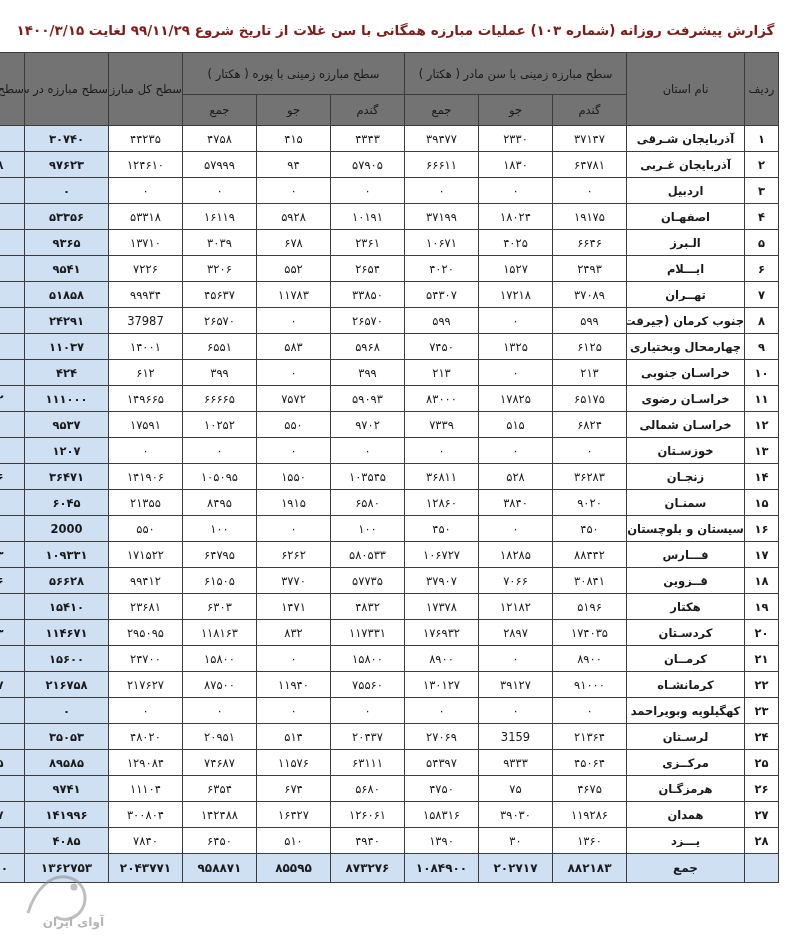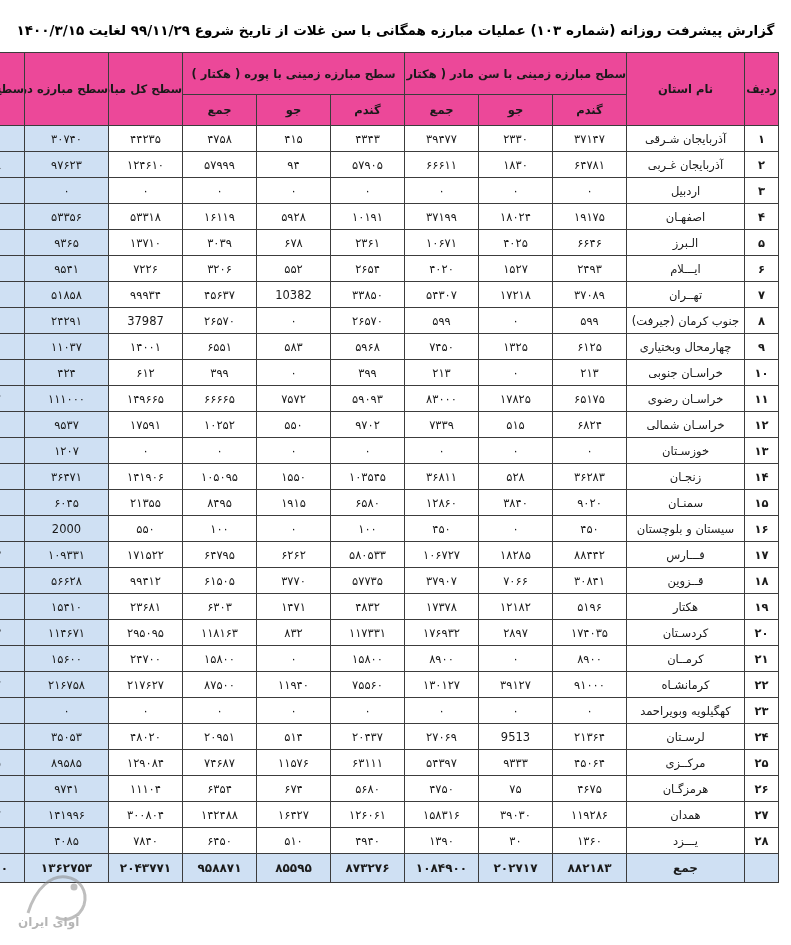--- a/index.html
+++ b/index.html
@@ -15,21 +15,21 @@
   }
   .page {
     width: 791px;
     height: 945px;
     box-sizing: border-box;
     padding: 14px 12px 8px 12px;
     position: relative;
   }
   .title {
     text-align: center;
-    color: #000000;
+    color: #7f1d1d;
     font-weight: bold;
     font-size: 13.5px;
     line-height: 1.5;
     margin: 6px 0 12px 0;
     direction: rtl;
   }
   table.report {
     border-collapse: collapse;
     width: 767px;
     margin: 0 auto;
@@ -40,40 +40,40 @@
     border: 1px solid #3c3c3c;
     text-align: center;
     vertical-align: middle;
     font-size: 11.5px;
     padding: 0;
     height: 25px;
     white-space: nowrap;
     overflow: hidden;
   }
   thead th {
-    background: #ec4899;
-    font-weight: bold;
+    background: #737373;
+    font-weight: normal;
     font-size: 11.5px;
     line-height: 1.25;
     padding: 2px 1px;
   }
   thead th.grp {
     height: 34px;
   }
   thead th.tall {
     height: 72px;
   }
   td.prov {
-    font-weight: normal;
+    font-weight: bold;
     font-size: 12px;
     letter-spacing: 0.5px;
   }
   td.num-shaded {
     background: #cfe0f3;
-    font-weight: normal;
+    font-weight: bold;
   }
   td.idx {
     font-weight: bold;
     font-size: 12px;
   }
   tr.total td {
     background: #cfe0f3;
     font-weight: bold;
     height: 28px;
     font-size: 12px;
@@ -89,21 +89,21 @@
     width: 86px;
     height: 70px;
     opacity: 0.55;
     pointer-events: none;
   }
   .watermark .wm-text {
     position: absolute;
     bottom: 6px;
     left: 0;
     width: 100%;
-    text-align: left;
+    text-align: right;
     font-size: 12px;
     color: #7a7a7a;
     font-weight: bold;
   }
 </style>
 </head>
 <body>
 
 <div class="page">
 
@@ -221,21 +221,21 @@
           <td class="num-shaded">۹۵۴۱</td>
           <td class="num-shaded">۹۵۴۱</td>
         </tr>
         <tr>
           <td class="idx">۷</td>
           <td class="prov">تهــران</td>
           <td>۳۷۰۸۹</td>
           <td>۱۷۲۱۸</td>
           <td>۵۴۳۰۷</td>
           <td>۳۳۸۵۰</td>
-          <td>10382</td>
+          <td>۱۱۷۸۳</td>
           <td>۴۵۶۳۷</td>
           <td>۹۹۹۳۴</td>
           <td class="num-shaded">۵۱۸۵۸</td>
           <td class="num-shaded">۹۲۵۴۳</td>
         </tr>
         <tr>
           <td class="idx">۸</td>
           <td class="prov">جنوب کرمان (جیرفت)</td>
           <td>۵۹۹</td>
           <td>۰</td>
@@ -439,21 +439,21 @@
           <td>۰</td>
           <td>۰</td>
           <td>۰</td>
           <td class="num-shaded">۰</td>
           <td class="num-shaded">۴۶۴</td>
         </tr>
         <tr>
           <td class="idx">۲۴</td>
           <td class="prov">لرسـتان</td>
           <td>۲۱۳۶۴</td>
-          <td>9513</td>
+          <td>3159</td>
           <td>۲۷۰۶۹</td>
           <td>۲۰۴۳۷</td>
           <td>۵۱۴</td>
           <td>۲۰۹۵۱</td>
           <td>۴۸۰۲۰</td>
           <td class="num-shaded">۳۵۰۵۳</td>
           <td class="num-shaded">۵۶۰۰۴</td>
         </tr>
         <tr>
           <td class="idx">۲۵</td>

